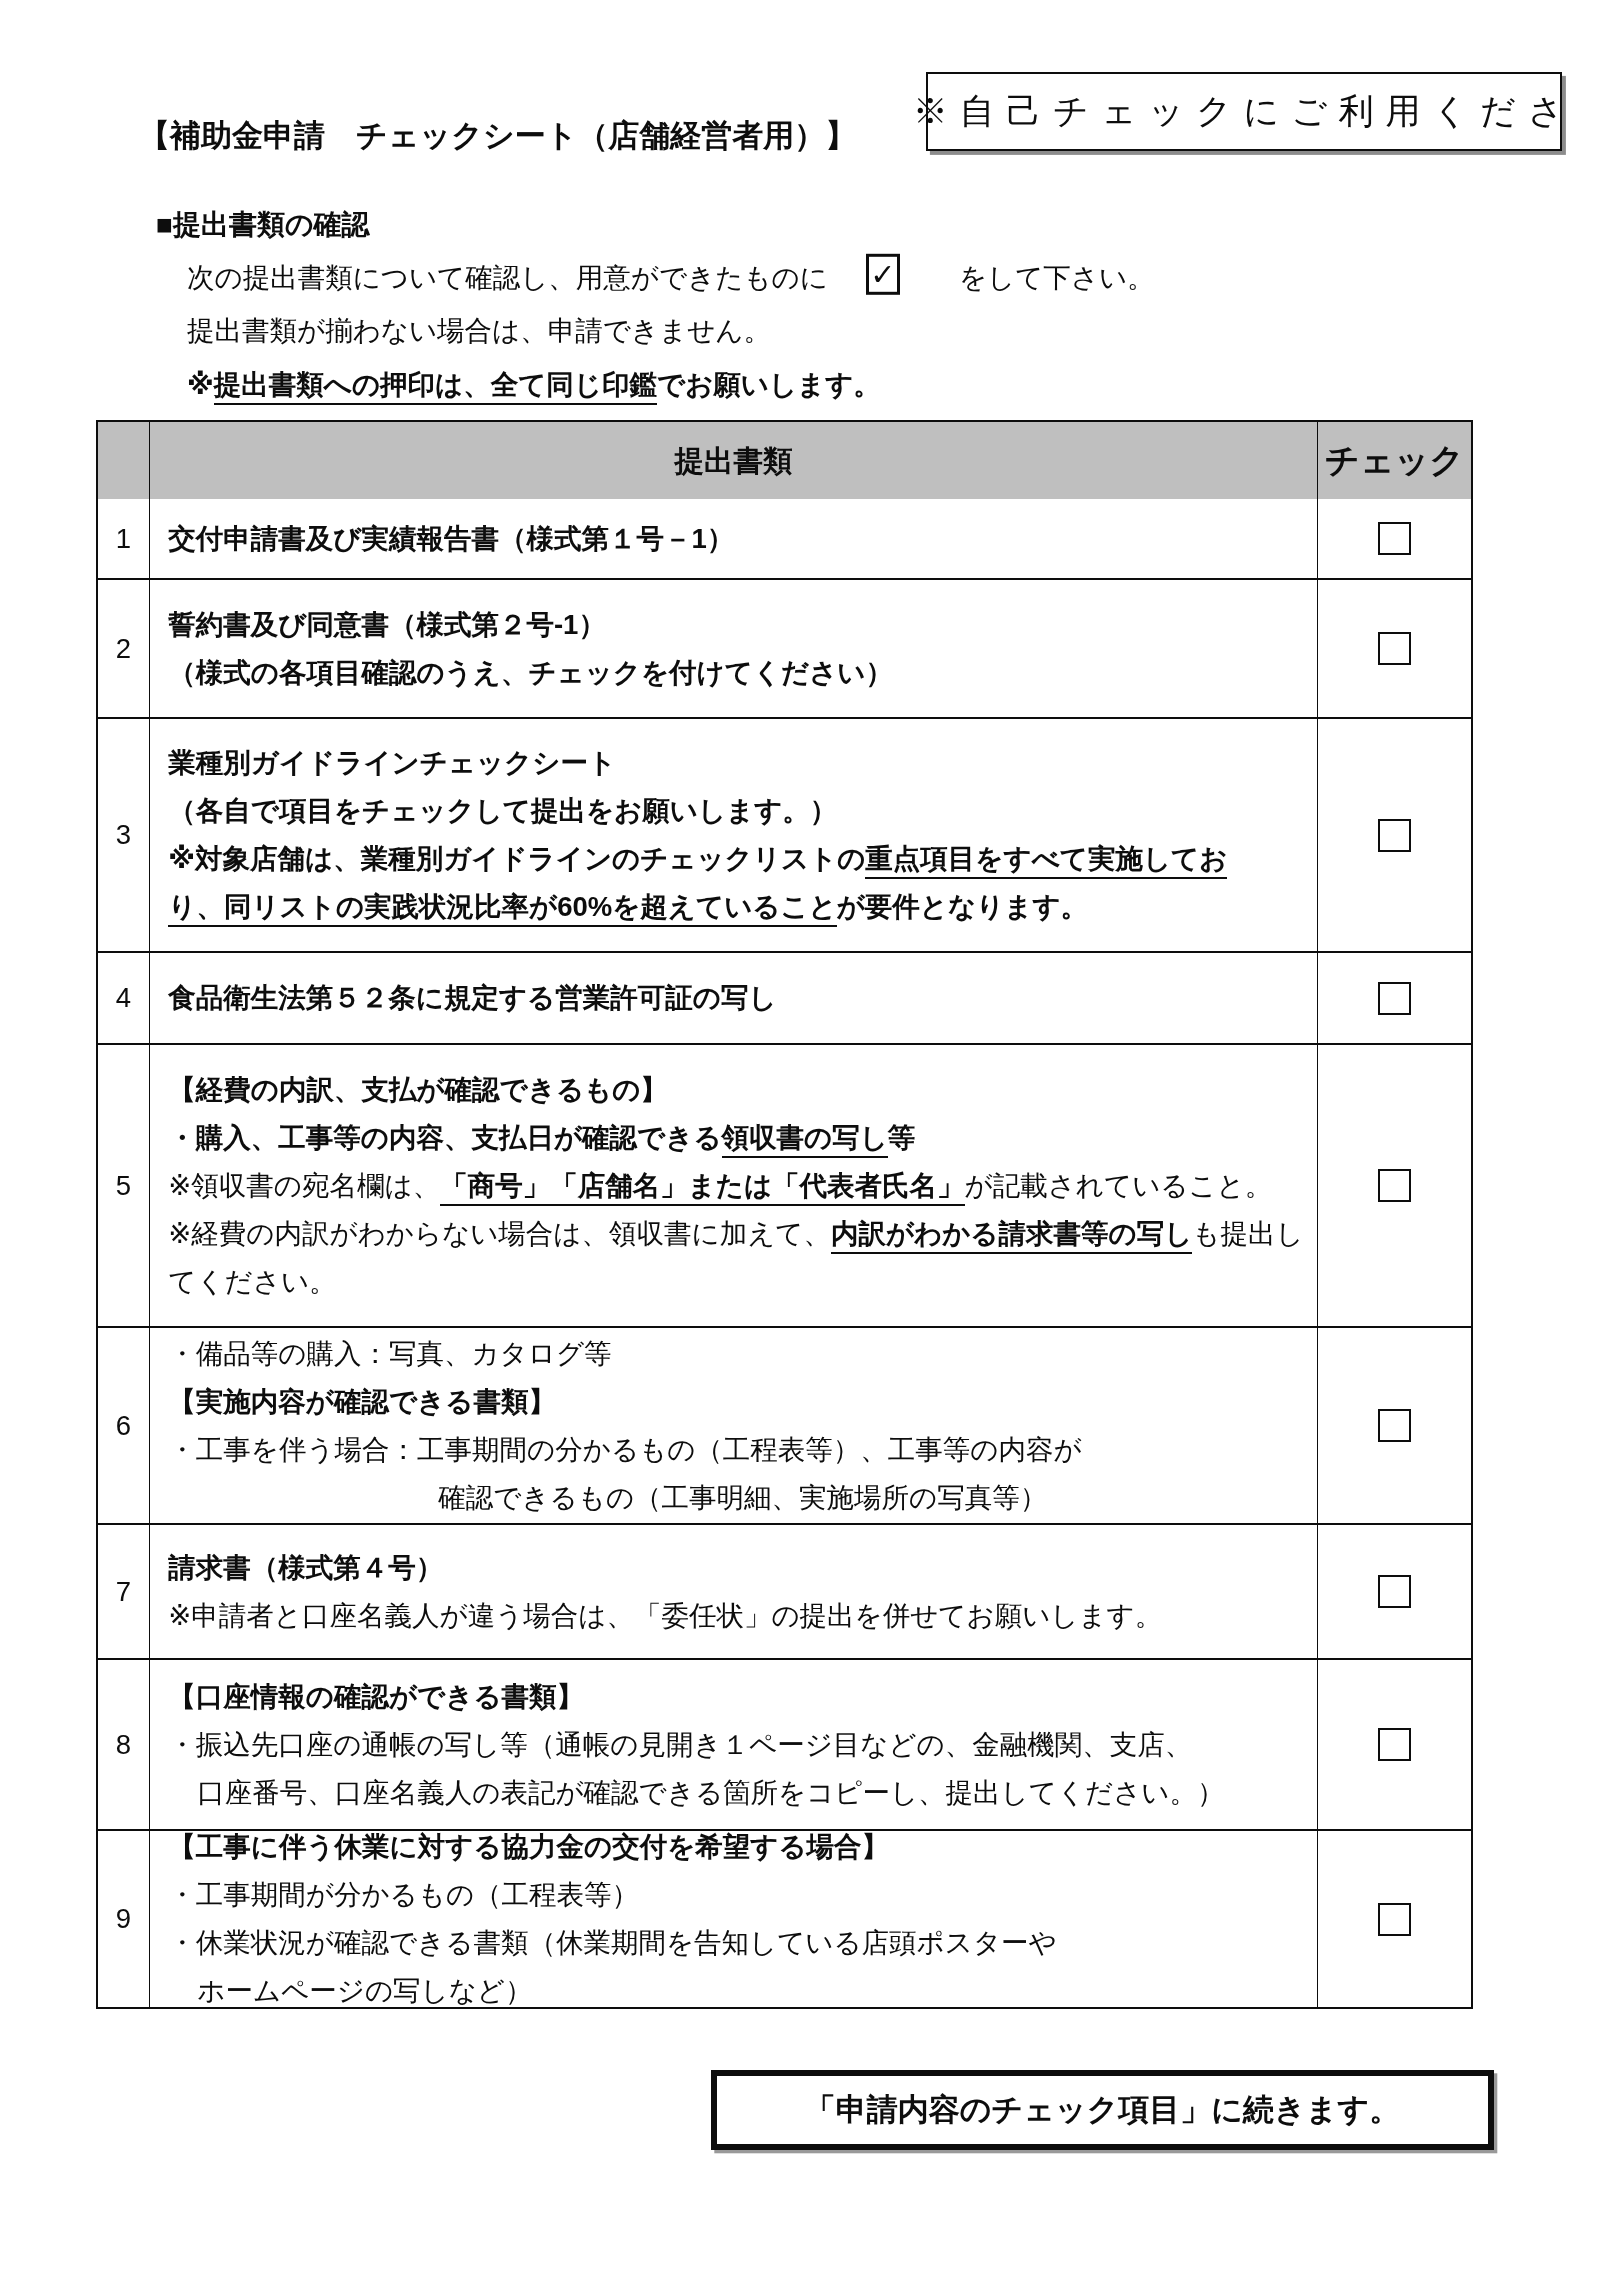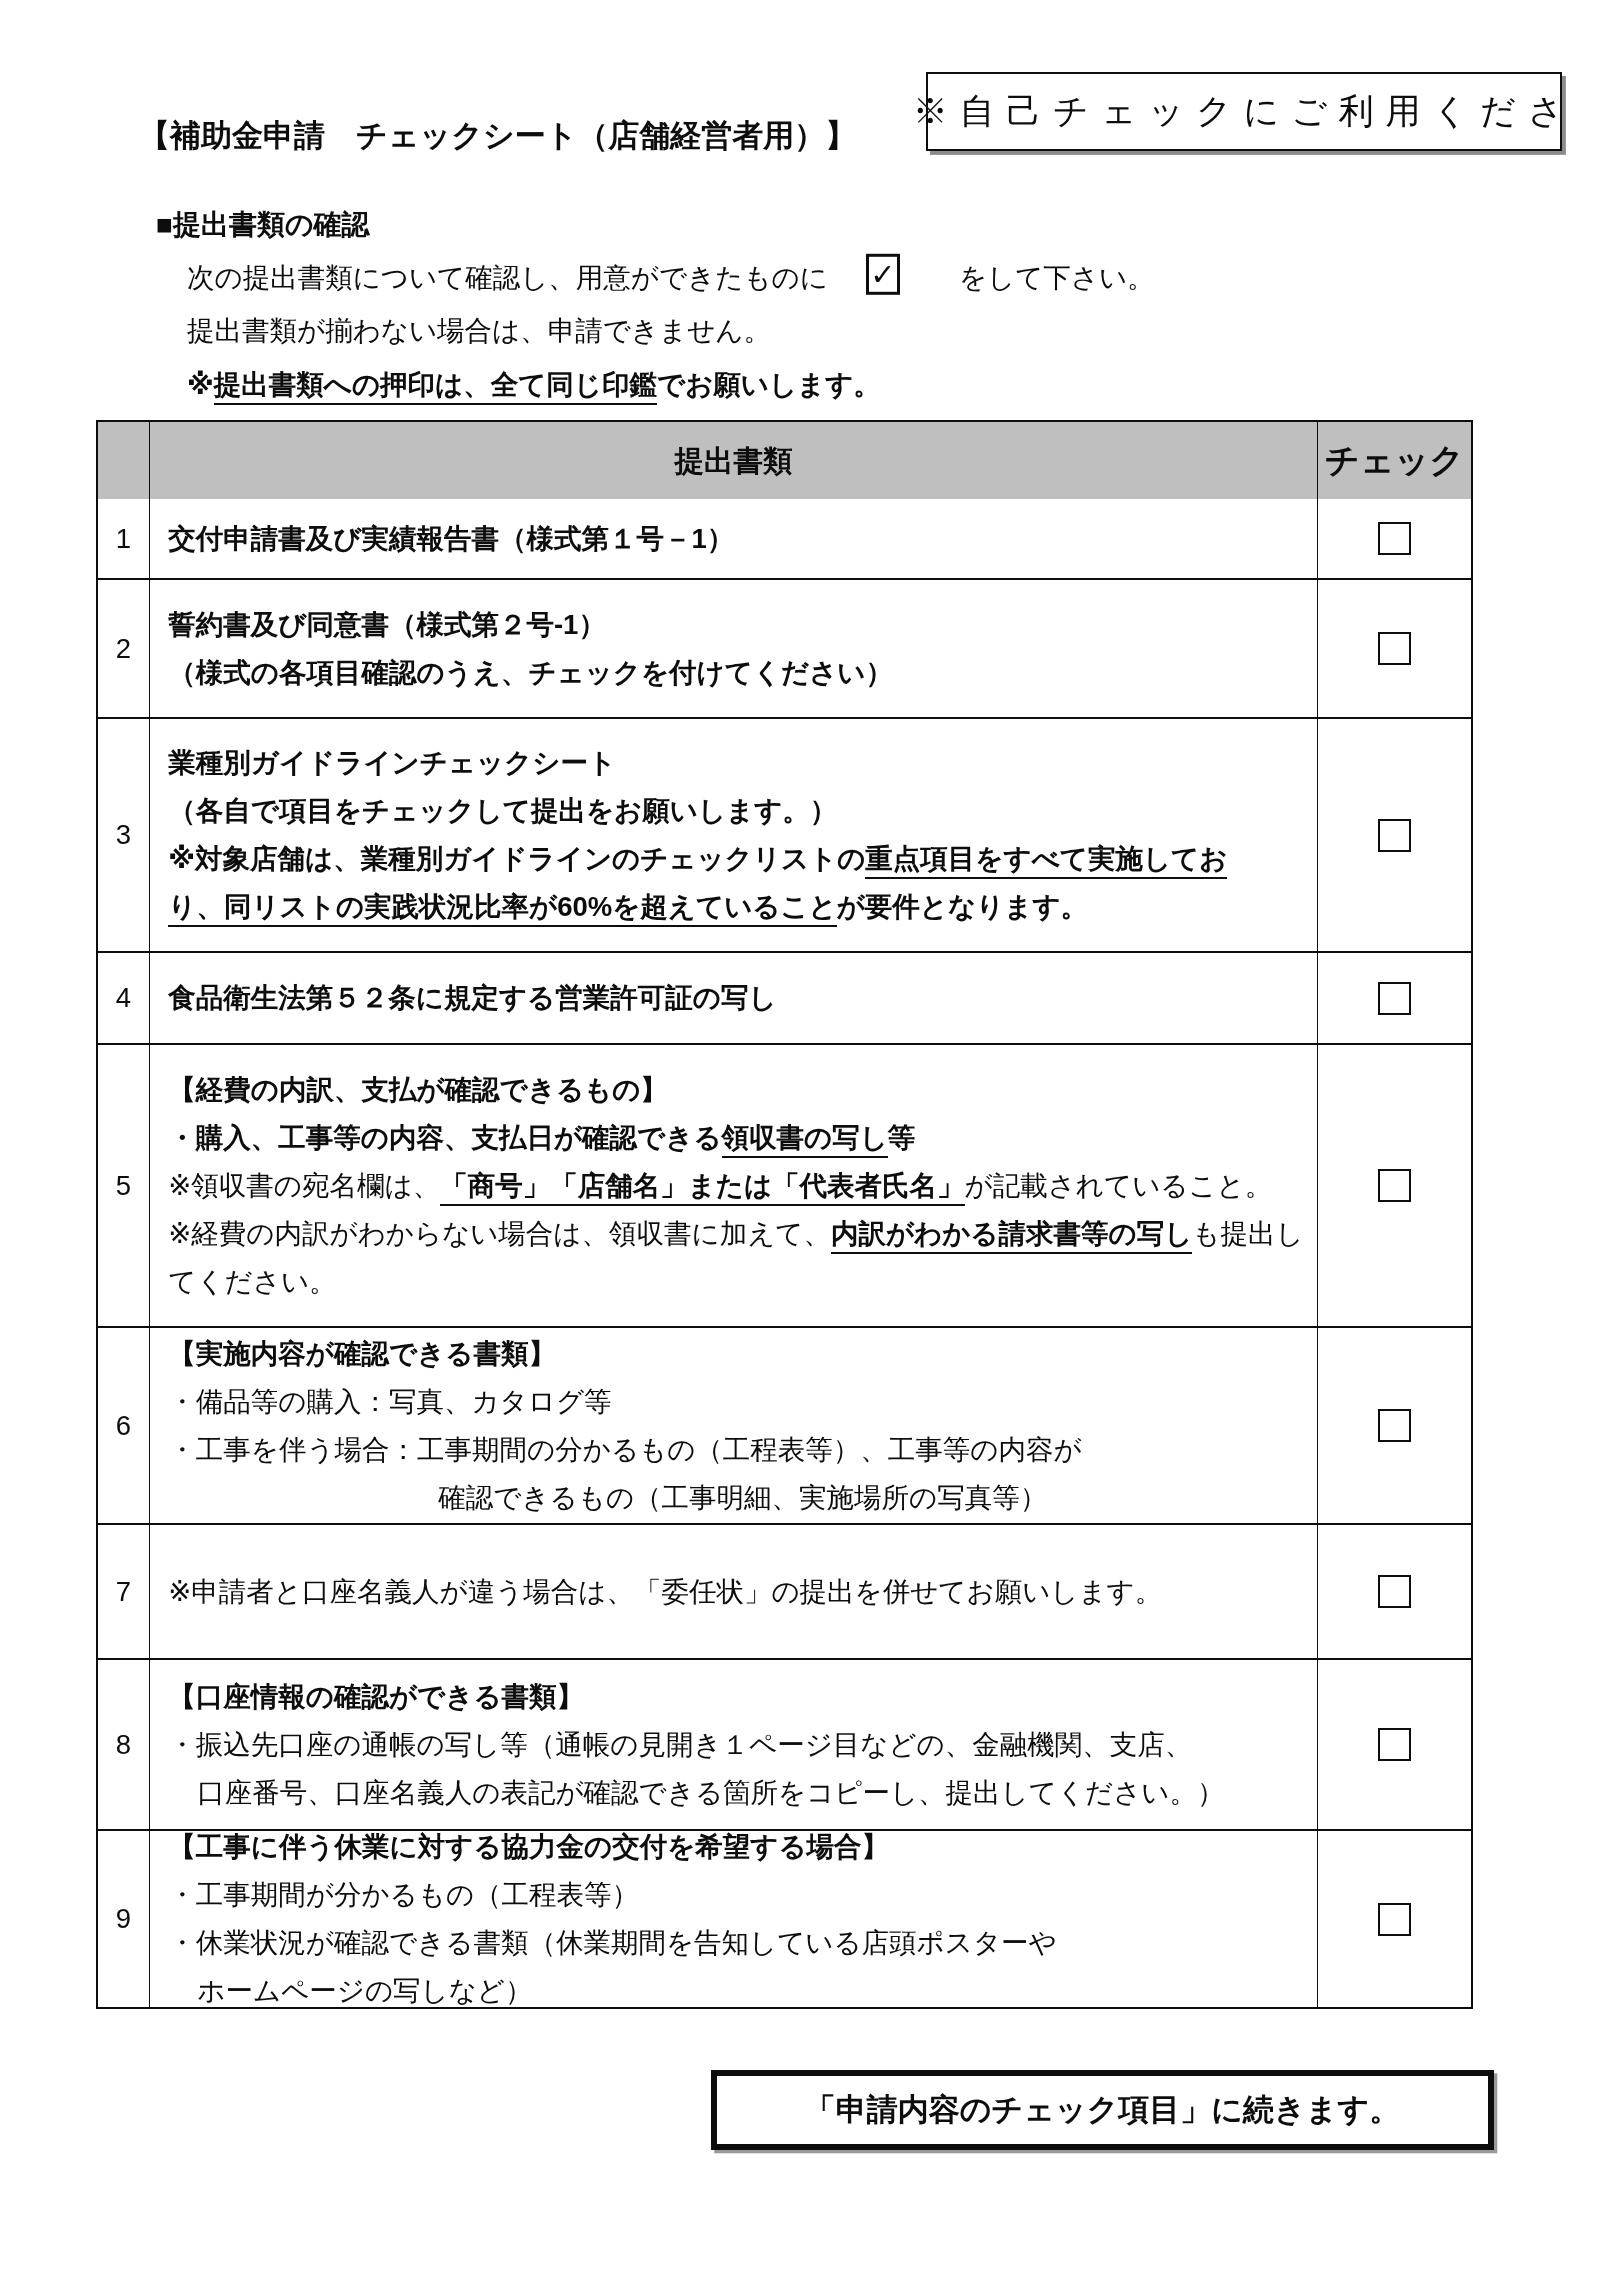--- a/index.html
+++ b/index.html
@@ -183,32 +183,33 @@
             <div class="line ind-0"><span>※経費の内訳がわからない場合は、領収書に加えて、</span><span class="b u">内訳がわかる請求書等の写し</span><span>も提出し</span></div>
             <div class="line ind-0"><span>てください。</span></div>
           </div>
           <div class="cell check">
             <span class="checkbox"></span>
           </div>
         </div>
         <div class="trow r6">
           <div class="cell num">6</div>
           <div class="cell content">
+            <div class="line ind-0"><span>・備品等の購入：写真、カタログ等</span></div>
             <div class="line ind-0"><span class="b">【実施内容が確認できる書類】</span></div>
-            <div class="line ind-0"><span>・備品等の購入：写真、カタログ等</span></div>
             <div class="line ind-0"><span>・工事を伴う場合：工事期間の分かるもの（工程表等）、工事等の内容が</span></div>
             <div class="line ind-2"><span>確認できるもの（工事明細、実施場所の写真等）</span></div>
           </div>
           <div class="cell check">
             <span class="checkbox"></span>
           </div>
         </div>
         <div class="trow r7">
           <div class="cell num">7</div>
           <div class="cell content">
+            <div class="line ind-0"><span class="b">請求書（様式第４号）</span></div>
             <div class="line ind-0"><span>※申請者と口座名義人が違う場合は、「委任状」の提出を併せてお願いします。</span></div>
           </div>
           <div class="cell check">
             <span class="checkbox"></span>
           </div>
         </div>
         <div class="trow r8">
           <div class="cell num">8</div>
           <div class="cell content">
             <div class="line ind-0"><span class="b">【口座情報の確認ができる書類】</span></div>

